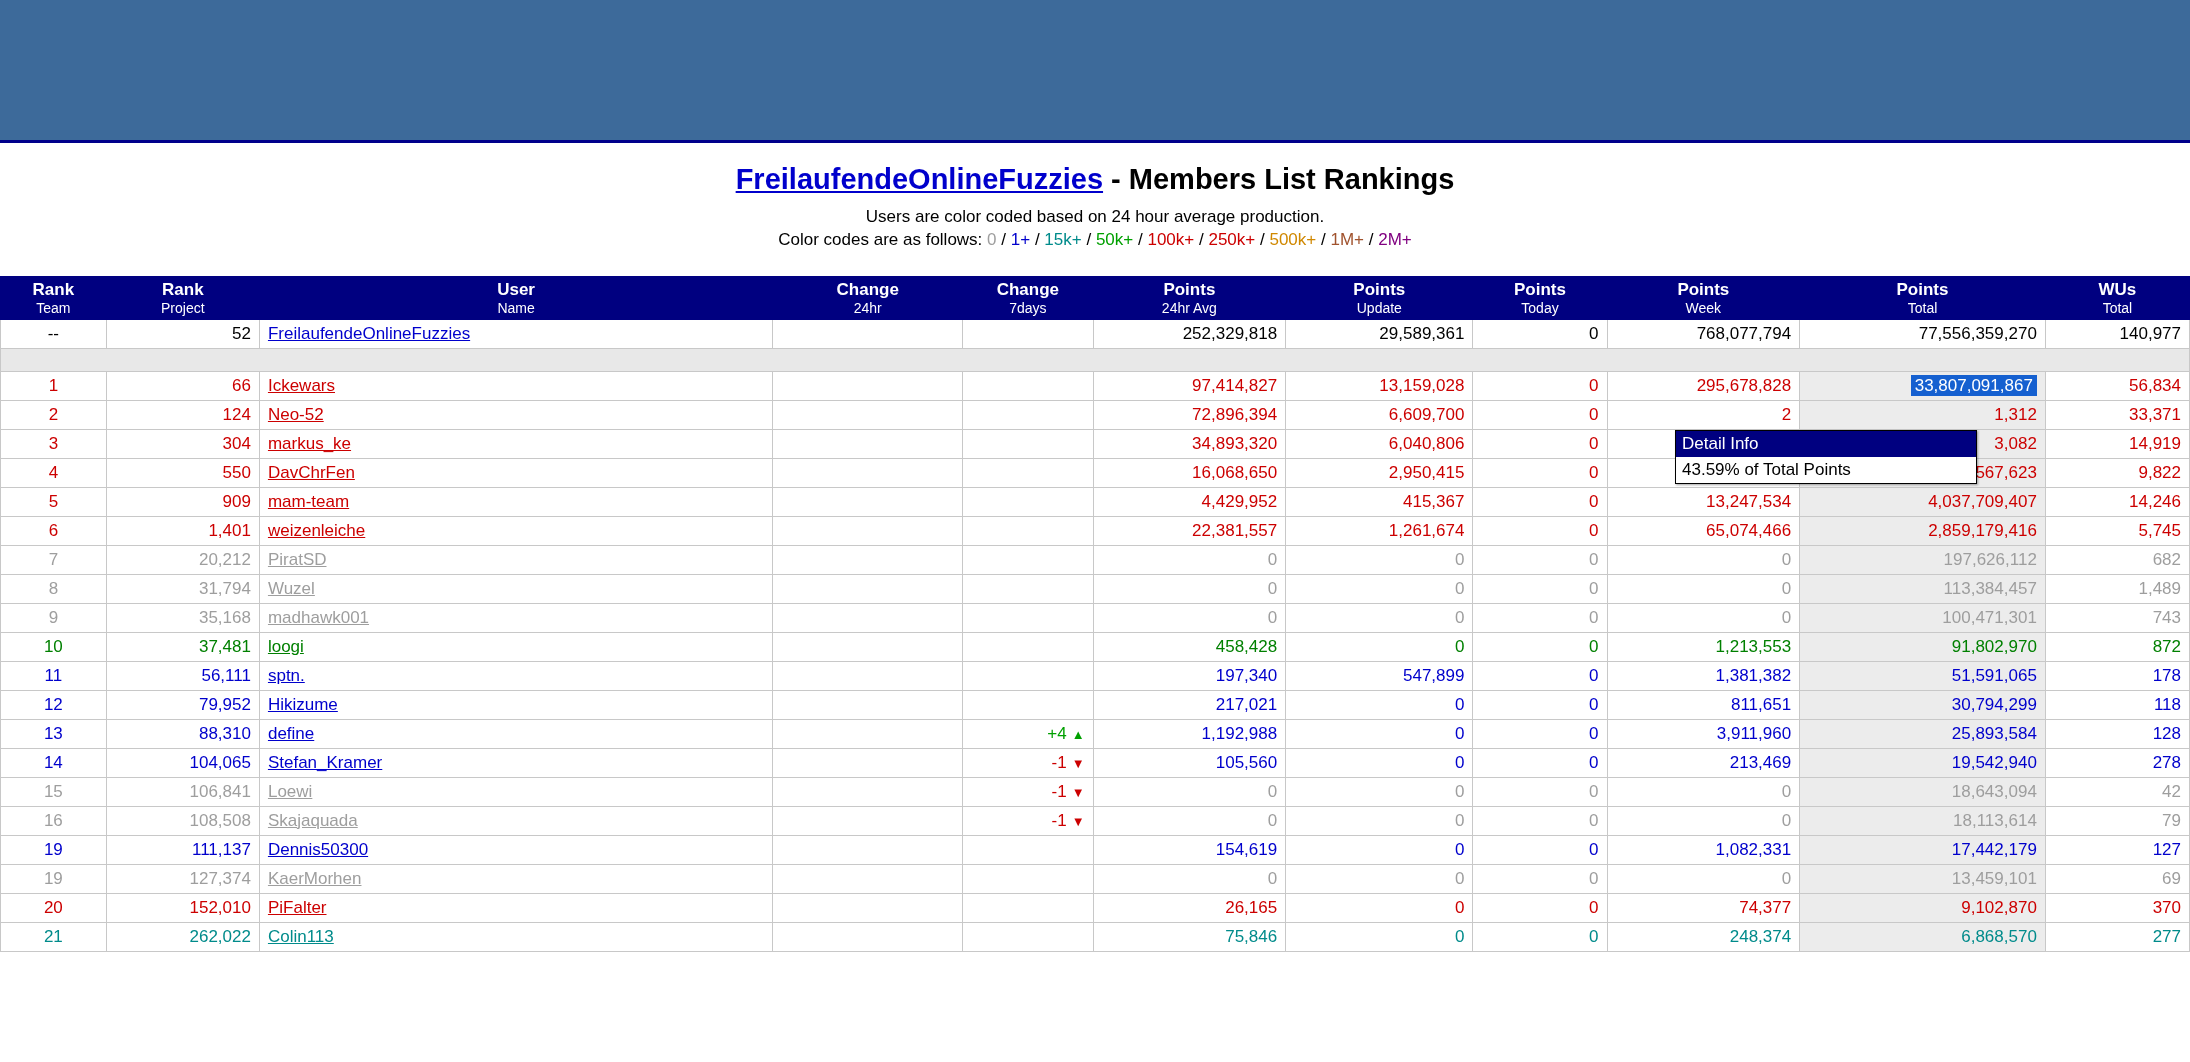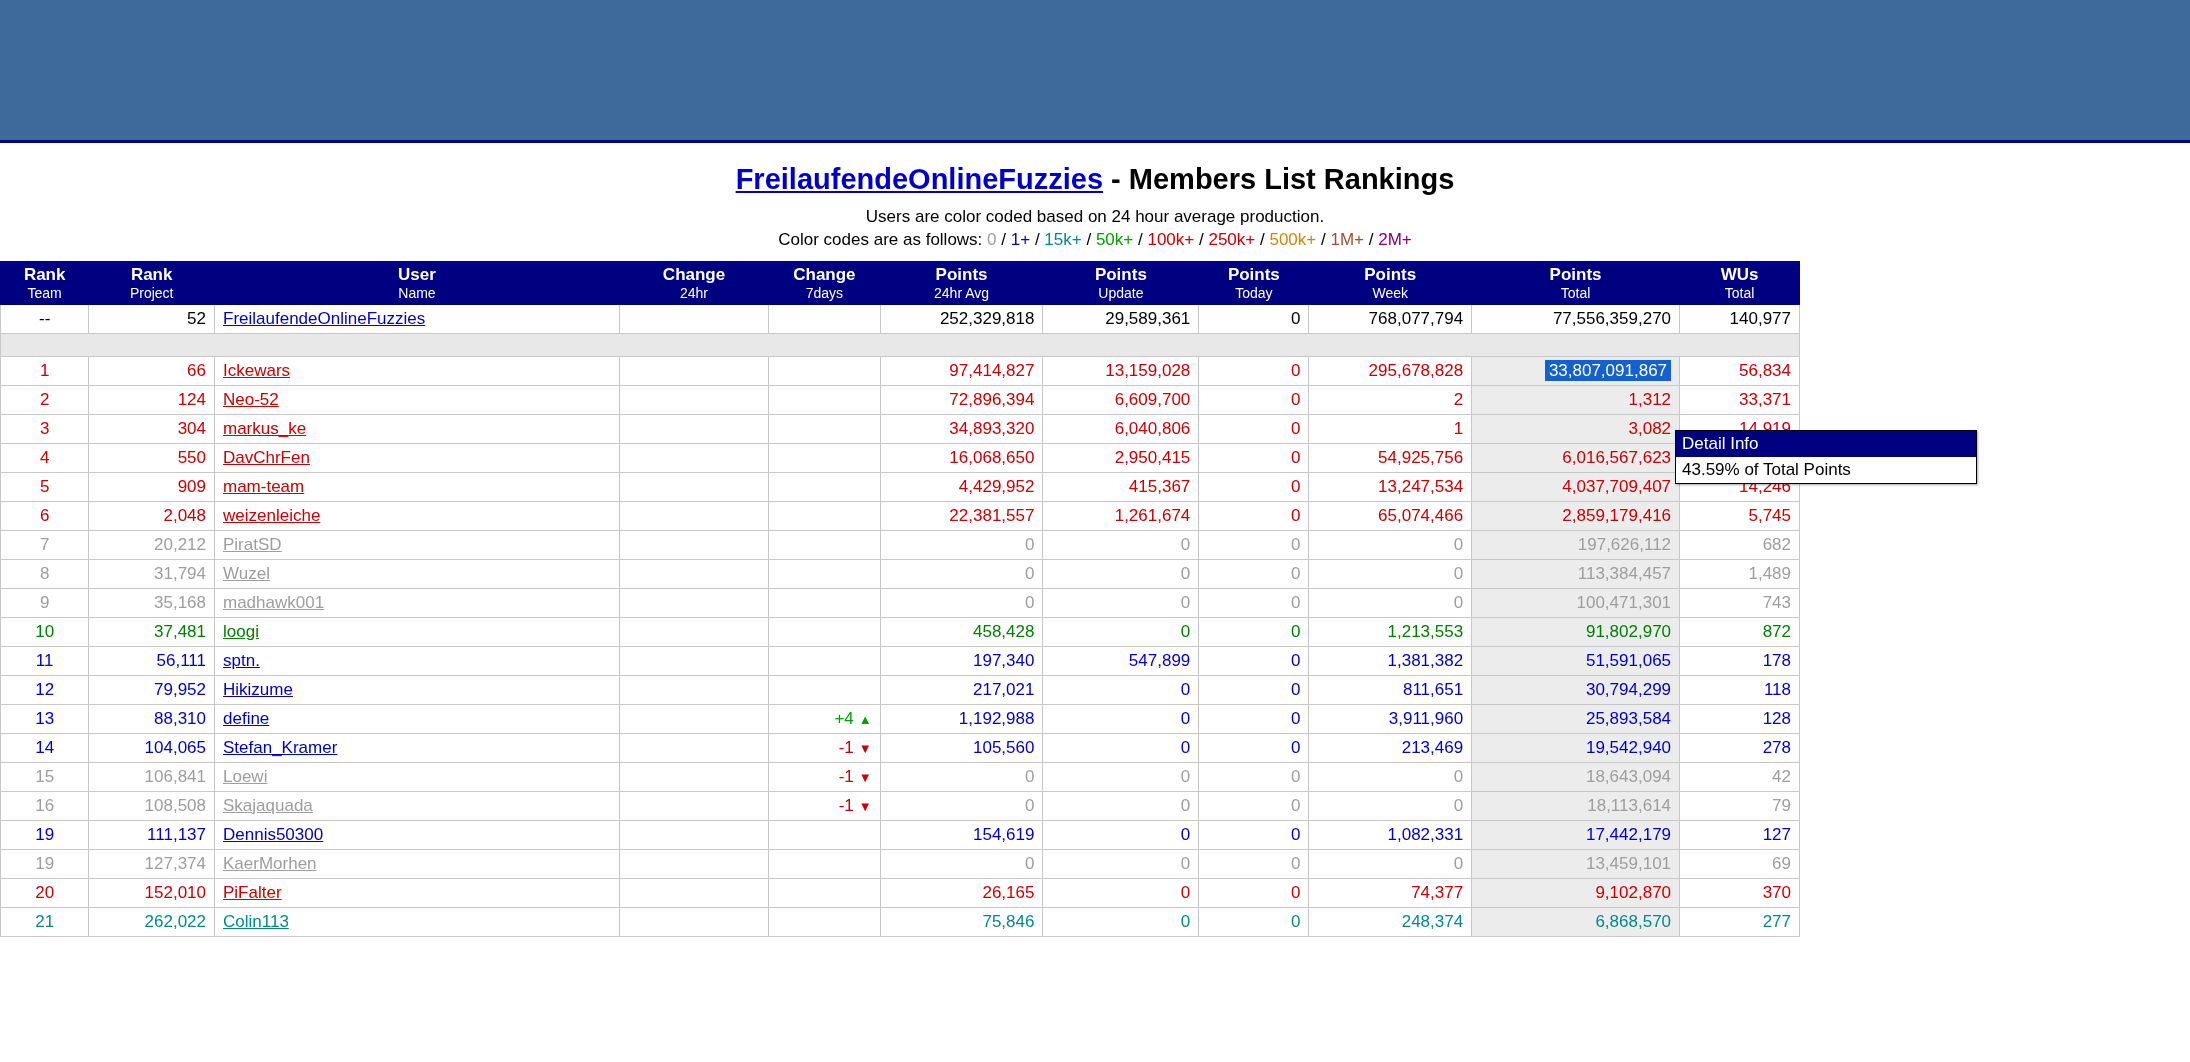--- a/index.html
+++ b/index.html
@@ -33,21 +33,21 @@
   .cc-15{color:#008b8b;}
   .cc-50{color:#00a000;}
   .cc-100{color:#cc0000;}
   .cc-250{color:#cc0000;}
   .cc-500{color:#d08800;}
   .cc-1m{color:#a0522d;}
   .cc-2m{color:#800080;}
   .sep{color:#000;}
 
   table.rank{
-    border-collapse:collapse;width:1800px;margin-top:11px;
+    border-collapse:collapse;width:2190px;margin-top:26px;
     font-size:17px;
   }
   table.rank th{
     background:#000080;color:#ffffff;font-weight:bold;
     border:1px solid #000080;
     padding:3px 8px;line-height:1.15;
     vertical-align:middle;
   }
   th .sub{display:block;font-size:14px;font-weight:normal;}
   td{
@@ -256,21 +256,21 @@
           <td class="r c-red"><span class=""></span></td>
           <td class="r c-red">4,429,952</td>
           <td class="r c-red">415,367</td>
           <td class="r c-red">0</td>
           <td class="r c-red">13,247,534</td>
           <td class="r shade c-red">4,037,709,407</td>
           <td class="r c-red">14,246</td>
         </tr>
         <tr>
           <td class="c c-red">6</td>
-          <td class="r c-red">2,048</td>
+          <td class="r c-red">1,401</td>
           <td class="l"><a href="#" class="user red">weizenleiche</a></td>
           <td class="r c-red"></td>
           <td class="r c-red"><span class=""></span></td>
           <td class="r c-red">22,381,557</td>
           <td class="r c-red">1,261,674</td>
           <td class="r c-red">0</td>
           <td class="r c-red">65,074,466</td>
           <td class="r shade c-red">2,859,179,416</td>
           <td class="r c-red">5,745</td>
         </tr>

